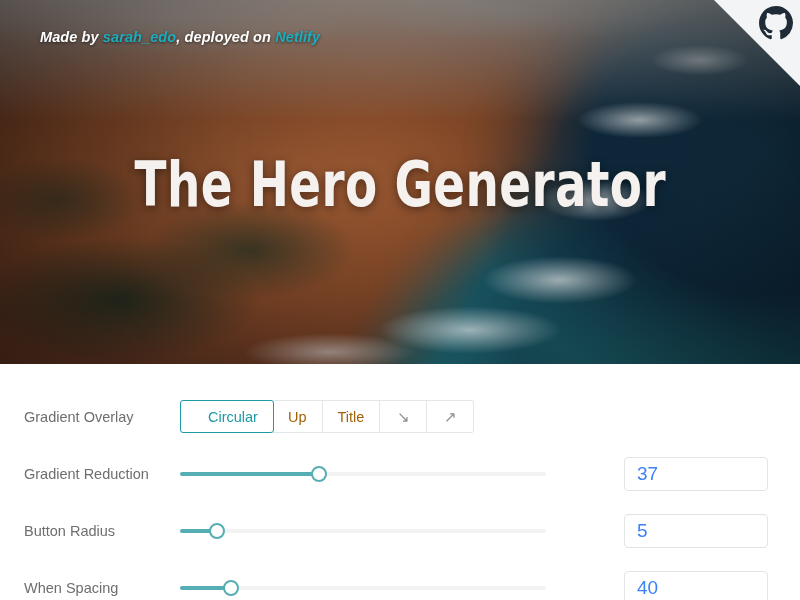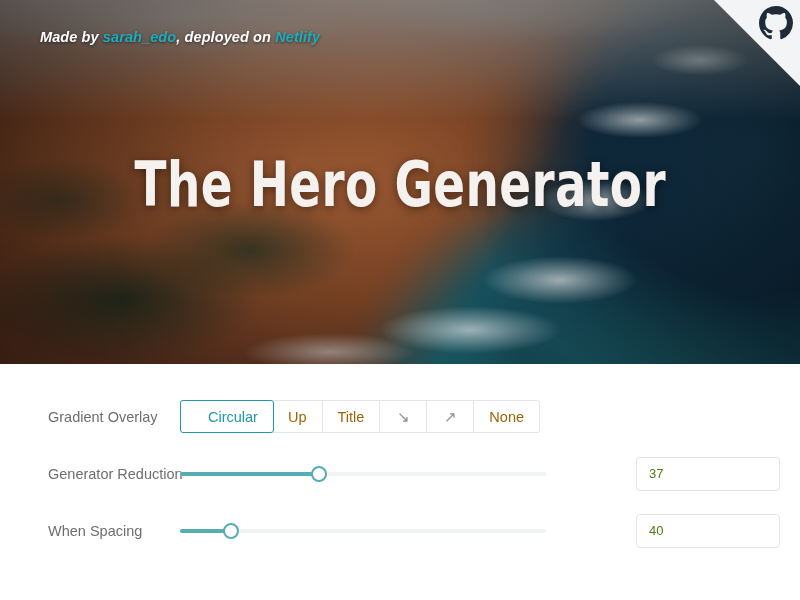--- a/index.html
+++ b/index.html
@@ -155,21 +155,21 @@
     background: #ffffff;
     padding: 24px 0 0 0;
   }
   .ctrl-row {
     display: flex;
     align-items: center;
     height: 57px;
   }
   .ctrl-label {
     width: 180px;
-    padding-left: 48px;
+    padding-left: 24px;
     font-size: 14.5px;
     color: #6e6e6e;
     white-space: nowrap;
   }
 
   
   .segmented {
     display: flex;
     align-items: center;
     height: 33px;
@@ -230,30 +230,30 @@
     width: 16px; height: 16px;
     margin-left: -8px;
     border-radius: 50%;
     background: #ffffff;
     border: 2px solid #55aeb4;
     cursor: grab;
   }
 
   .value-input {
     margin-left: auto;
-    margin-right: 20px;
+    margin-right: 32px;
     width: 144px;
     height: 34px;
     border: 1px solid #e1e4e6;
     border-radius: 4px;
     background: #ffffff;
     padding: 0 12px;
     font-family: "Liberation Sans", sans-serif;
-    font-size: 13px;
-    color: #4d7c0f;
+    font-size: 19px;
+    color: #3b82f6;
   }
 </style>
 </head>
 <body>
 
 <div class="hero">
 
   <div class="hero-photo">
     <div class="photo-land"></div>
     <div class="photo-ocean"></div>
@@ -287,33 +287,41 @@
 <div class="panel">
 
   <div class="ctrl-row">
     <div class="ctrl-label">Gradient Overlay</div>
     <div class="segmented" id="segmented">
         <div class="seg active">Circular</div>
         <div class="seg">Up</div>
         <div class="seg">Title</div>
         <div class="seg icon">↘</div>
         <div class="seg icon">↗</div>
-        <div class="seg">None</div>
       </div>
   </div>
 
   <div id="slider-rows">
       <div class="ctrl-row">
-        <div class="ctrl-label">Generator Reduction</div>
+        <div class="ctrl-label">Gradient Reduction</div>
         <div class="slider">
           <div class="slider-track"></div>
           <div class="slider-fill" style="width:38%"></div>
           <div class="slider-handle" style="left:38%"></div>
         </div>
         <input class="value-input" type="text" value="37" style="">
+      </div>
+      <div class="ctrl-row">
+        <div class="ctrl-label">Button Radius</div>
+        <div class="slider">
+          <div class="slider-track"></div>
+          <div class="slider-fill" style="width:10%"></div>
+          <div class="slider-handle" style="left:10%"></div>
+        </div>
+        <input class="value-input" type="text" value="5" style="">
       </div>
       <div class="ctrl-row">
         <div class="ctrl-label">When Spacing</div>
         <div class="slider">
           <div class="slider-track"></div>
           <div class="slider-fill" style="width:14%"></div>
           <div class="slider-handle" style="left:14%"></div>
         </div>
         <input class="value-input" type="text" value="40" style="">
       </div>

